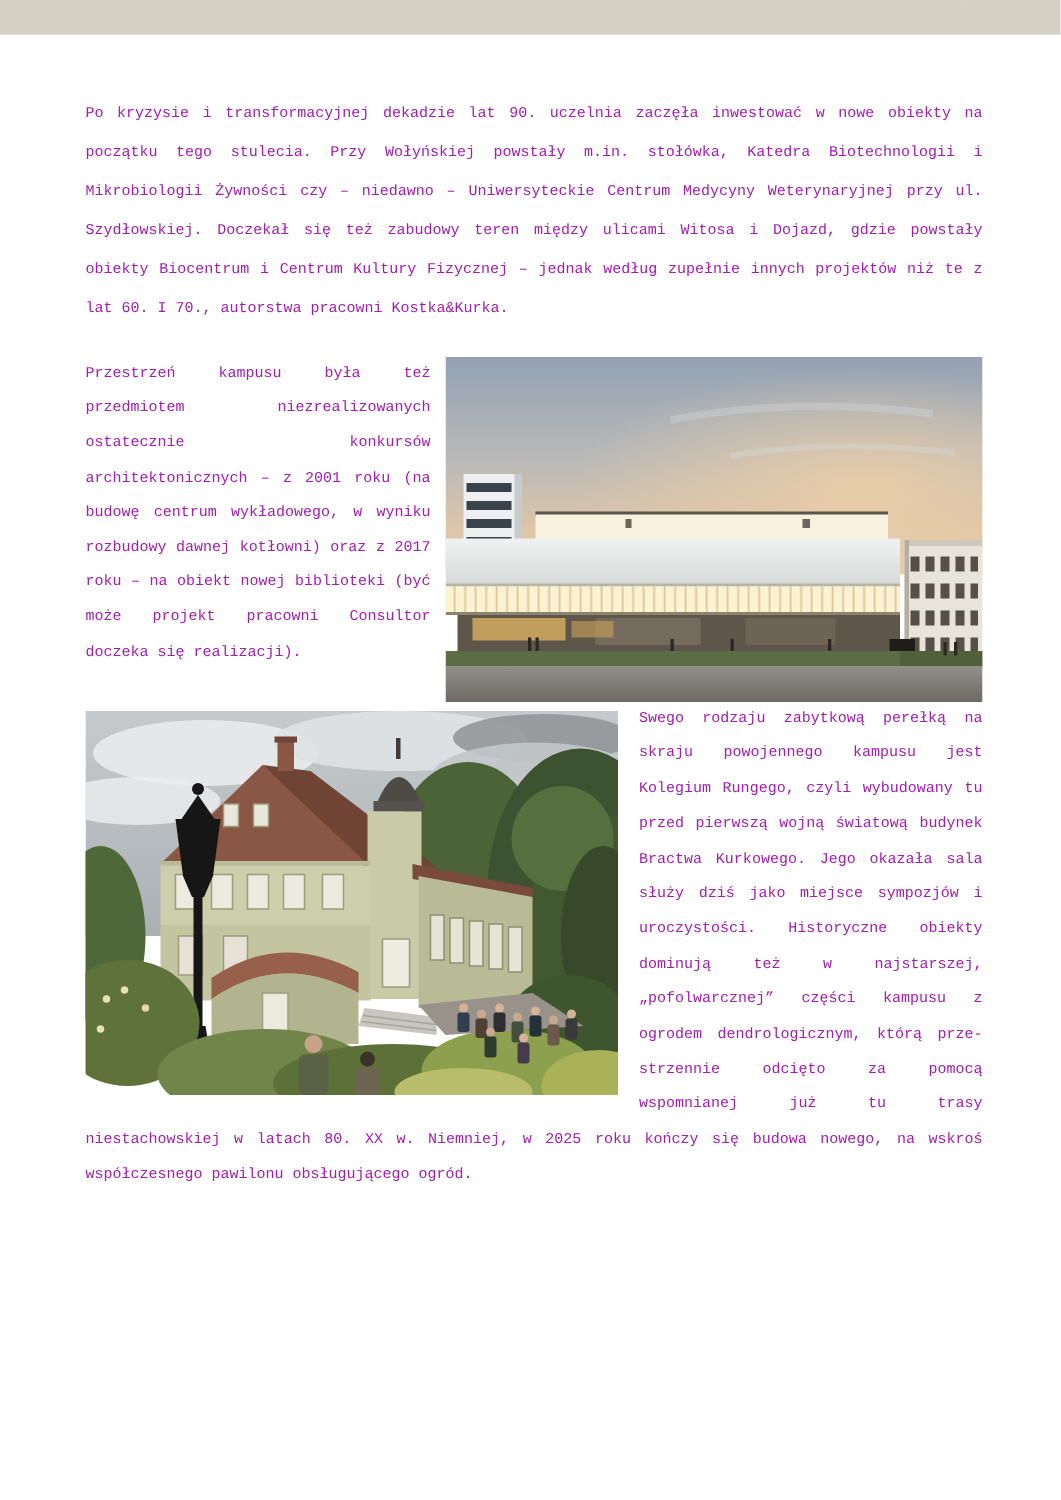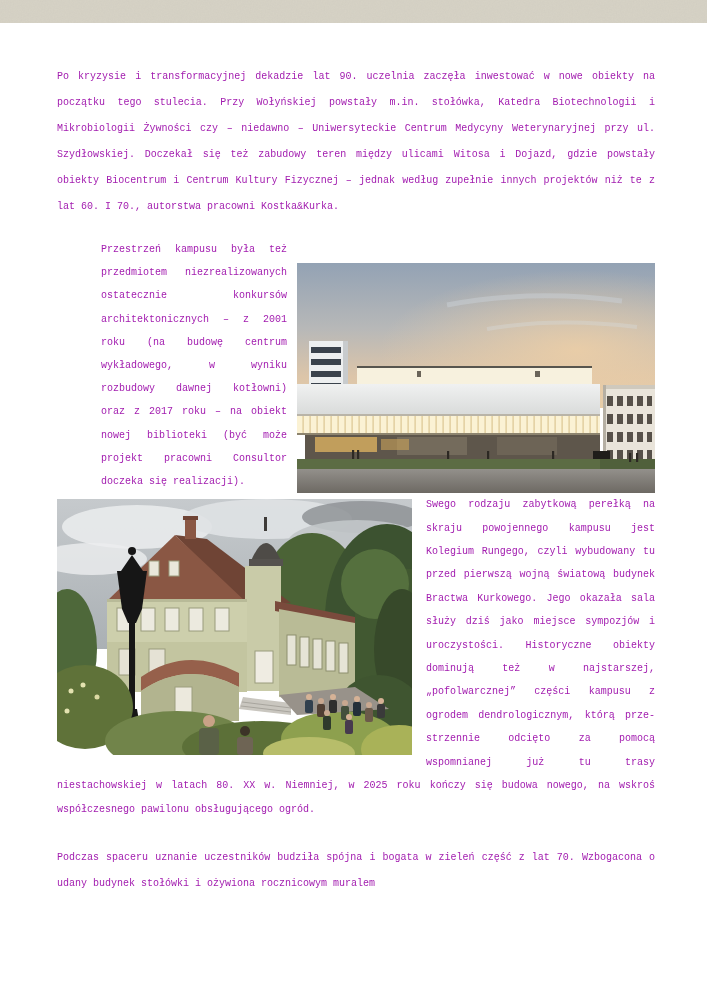--- a/index.html
+++ b/index.html
@@ -6,21 +6,21 @@
   body{
     width:707px;height:1000px;background:#ffffff;overflow:hidden;
     font-family:"Liberation Sans","DejaVu Sans",sans-serif;
     color:#2e2e2e;position:relative;
   }
   .texture-band{position:absolute;top:0;left:0;width:707px;height:23px;background:#d7d3c6;}
   .texture-band svg{display:block;}
   .content{position:absolute;top:23px;left:57px;width:598px;}
   p{margin:0;text-align:justify;font-size:10px;color:#a21caf;hyphens:manual;font-family:Liberation Mono, monospace;}
   .p1{margin-top:41px;line-height:26px;}
-  .sec2{margin-top:18px;display:flex;gap:10px;align-items:flex-end;margin-left:44px;}
+  .sec2{margin-top:18px;display:flex;gap:10px;align-items:flex-start;}
   .sec2 .col-left{width:230px;line-height:23.2px;}
   .fig{margin:0;padding:0;display:block;}
   .fig-render{width:358px;height:230px;flex:0 0 358px;}
   .fig-render svg,.fig-photo svg{display:block;width:100%;height:100%;}
   .sec3{line-height:23.4px;}
   .sec3::after{content:"";display:block;clear:both;}
   .fig-photo{float:left;width:355px;height:256px;margin:6px 14px 8px 0;}
   .p4{margin-top:24px;line-height:26.5px;}
 </style>
 </head>
@@ -262,15 +262,14 @@
           <circle cx="152" cy="222" r="6" fill="#c9a287"></circle>
           <rect x="142" y="229" width="20" height="27" rx="4" fill="#5a6147"></rect>
           <circle cx="188" cy="232" r="5" fill="#3c3327"></circle>
           <rect x="180" y="238" width="16" height="18" rx="3" fill="#6e6454"></rect>
         </g>
       </svg>
     </figure>
     <p>Swego rodzaju zabytkową perełką na skraju powojennego kampusu jest Kolegium Rungego, czyli wybudowany tu przed pierwszą wojną światową budynek Bractwa Kurkowego. Jego okazała sala służy dziś jako miejsce sympozjów i uroczystości. Historyczne obiekty dominują też w naj­starszej, „pofolwarcznej” części kampusu z ogrodem dendrologicznym, którą prze­strzennie odcięto za pomocą wspomnianej już tu trasy niestachowskiej w latach 80. XX w. Niemniej, w 2025 roku kończy się budowa nowego, na wskroś współczesnego pawilonu obsługującego ogród.</p>
   </div>
 
-  <p class="p4">Podczas spaceru uznanie uczestników budziła spójna i bogata w zieleń część z lat 70. Wzbogacona o udany budynek stołówki i ożywiona rocznicowym muralem</p>
 
 </div>
 
 </body></html>

